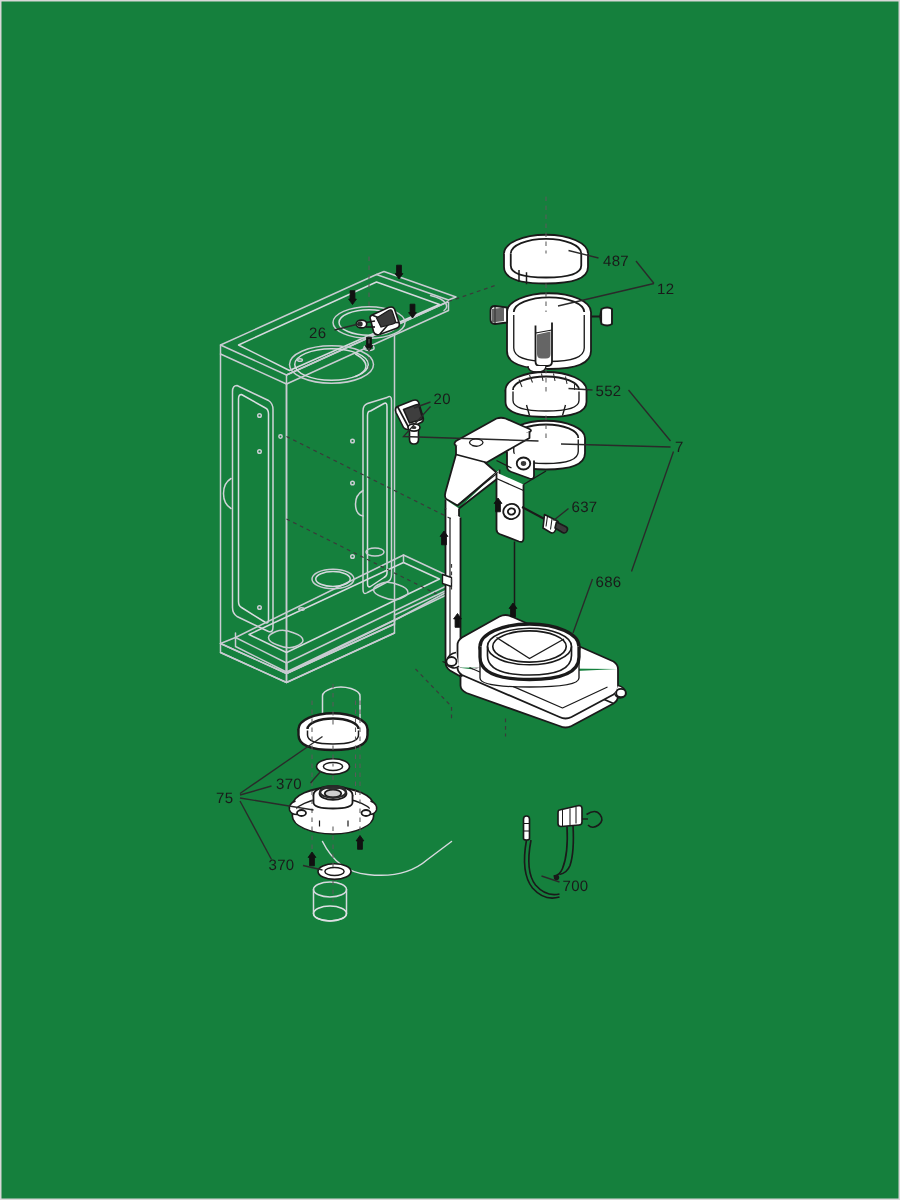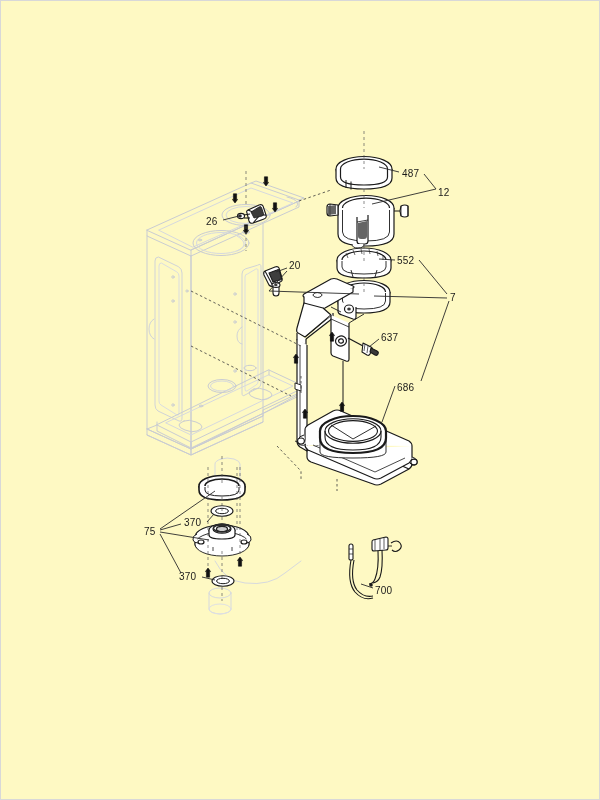--- a/index.html
+++ b/index.html
@@ -5,21 +5,21 @@
   html,body{margin:0;padding:0;background:#ffffff;}
   body{
     width:600px;height:800px;
     font-family:"Liberation Sans", sans-serif;
     overflow:hidden;
     position:relative;
   }
   #page{
     position:absolute;
     inset:0;
-    background:#fef9c3;
+    background:#15803d;
     border:1px solid #d8d8d8;
     box-sizing:border-box;
   }
   #diagram{
     position:absolute;
     left:0;top:0;
     width:600px;height:800px;
   }
   .callout-text{
     font-family:"Liberation Sans", sans-serif;

